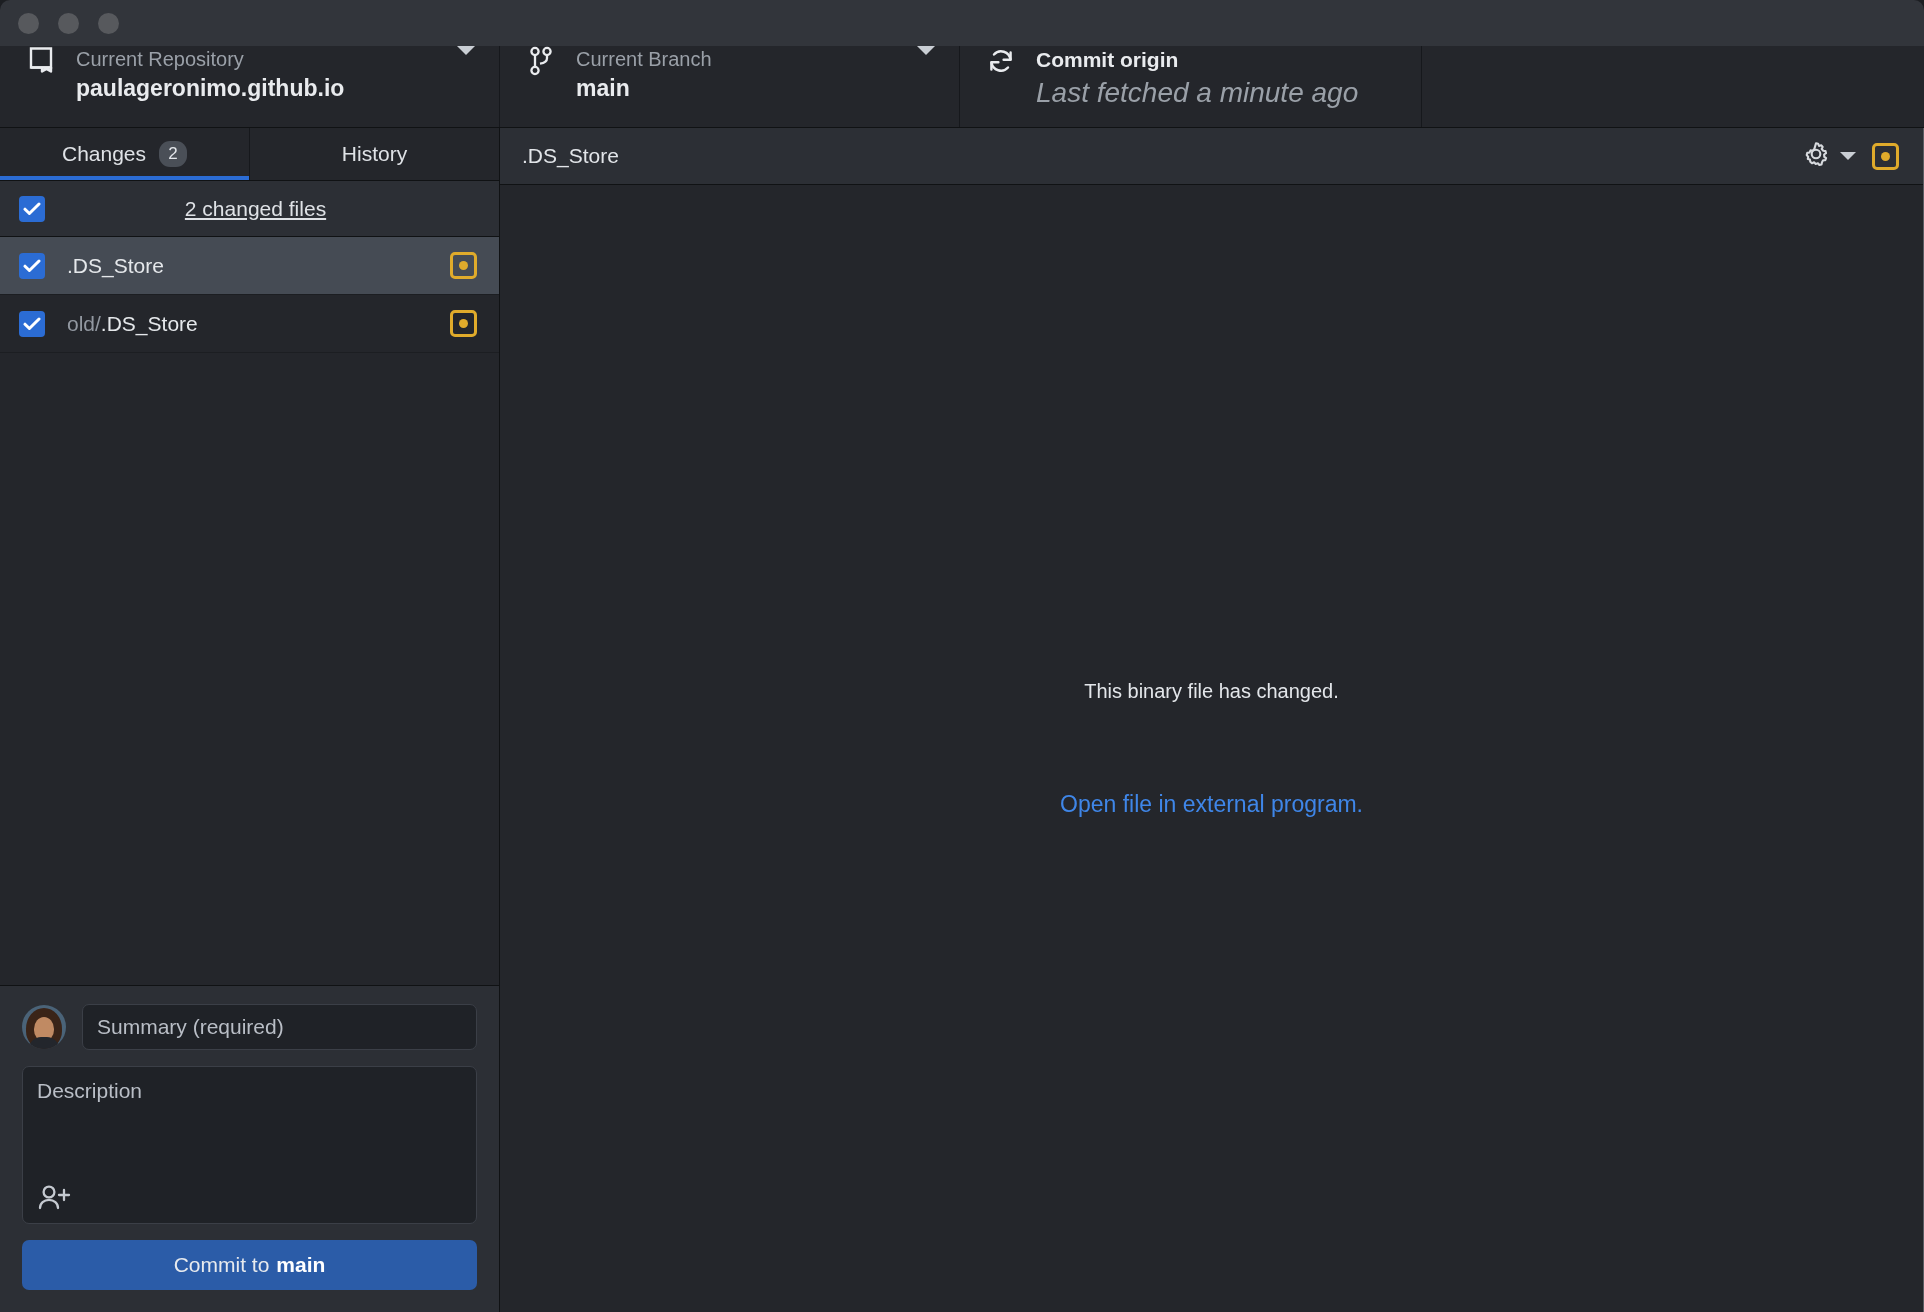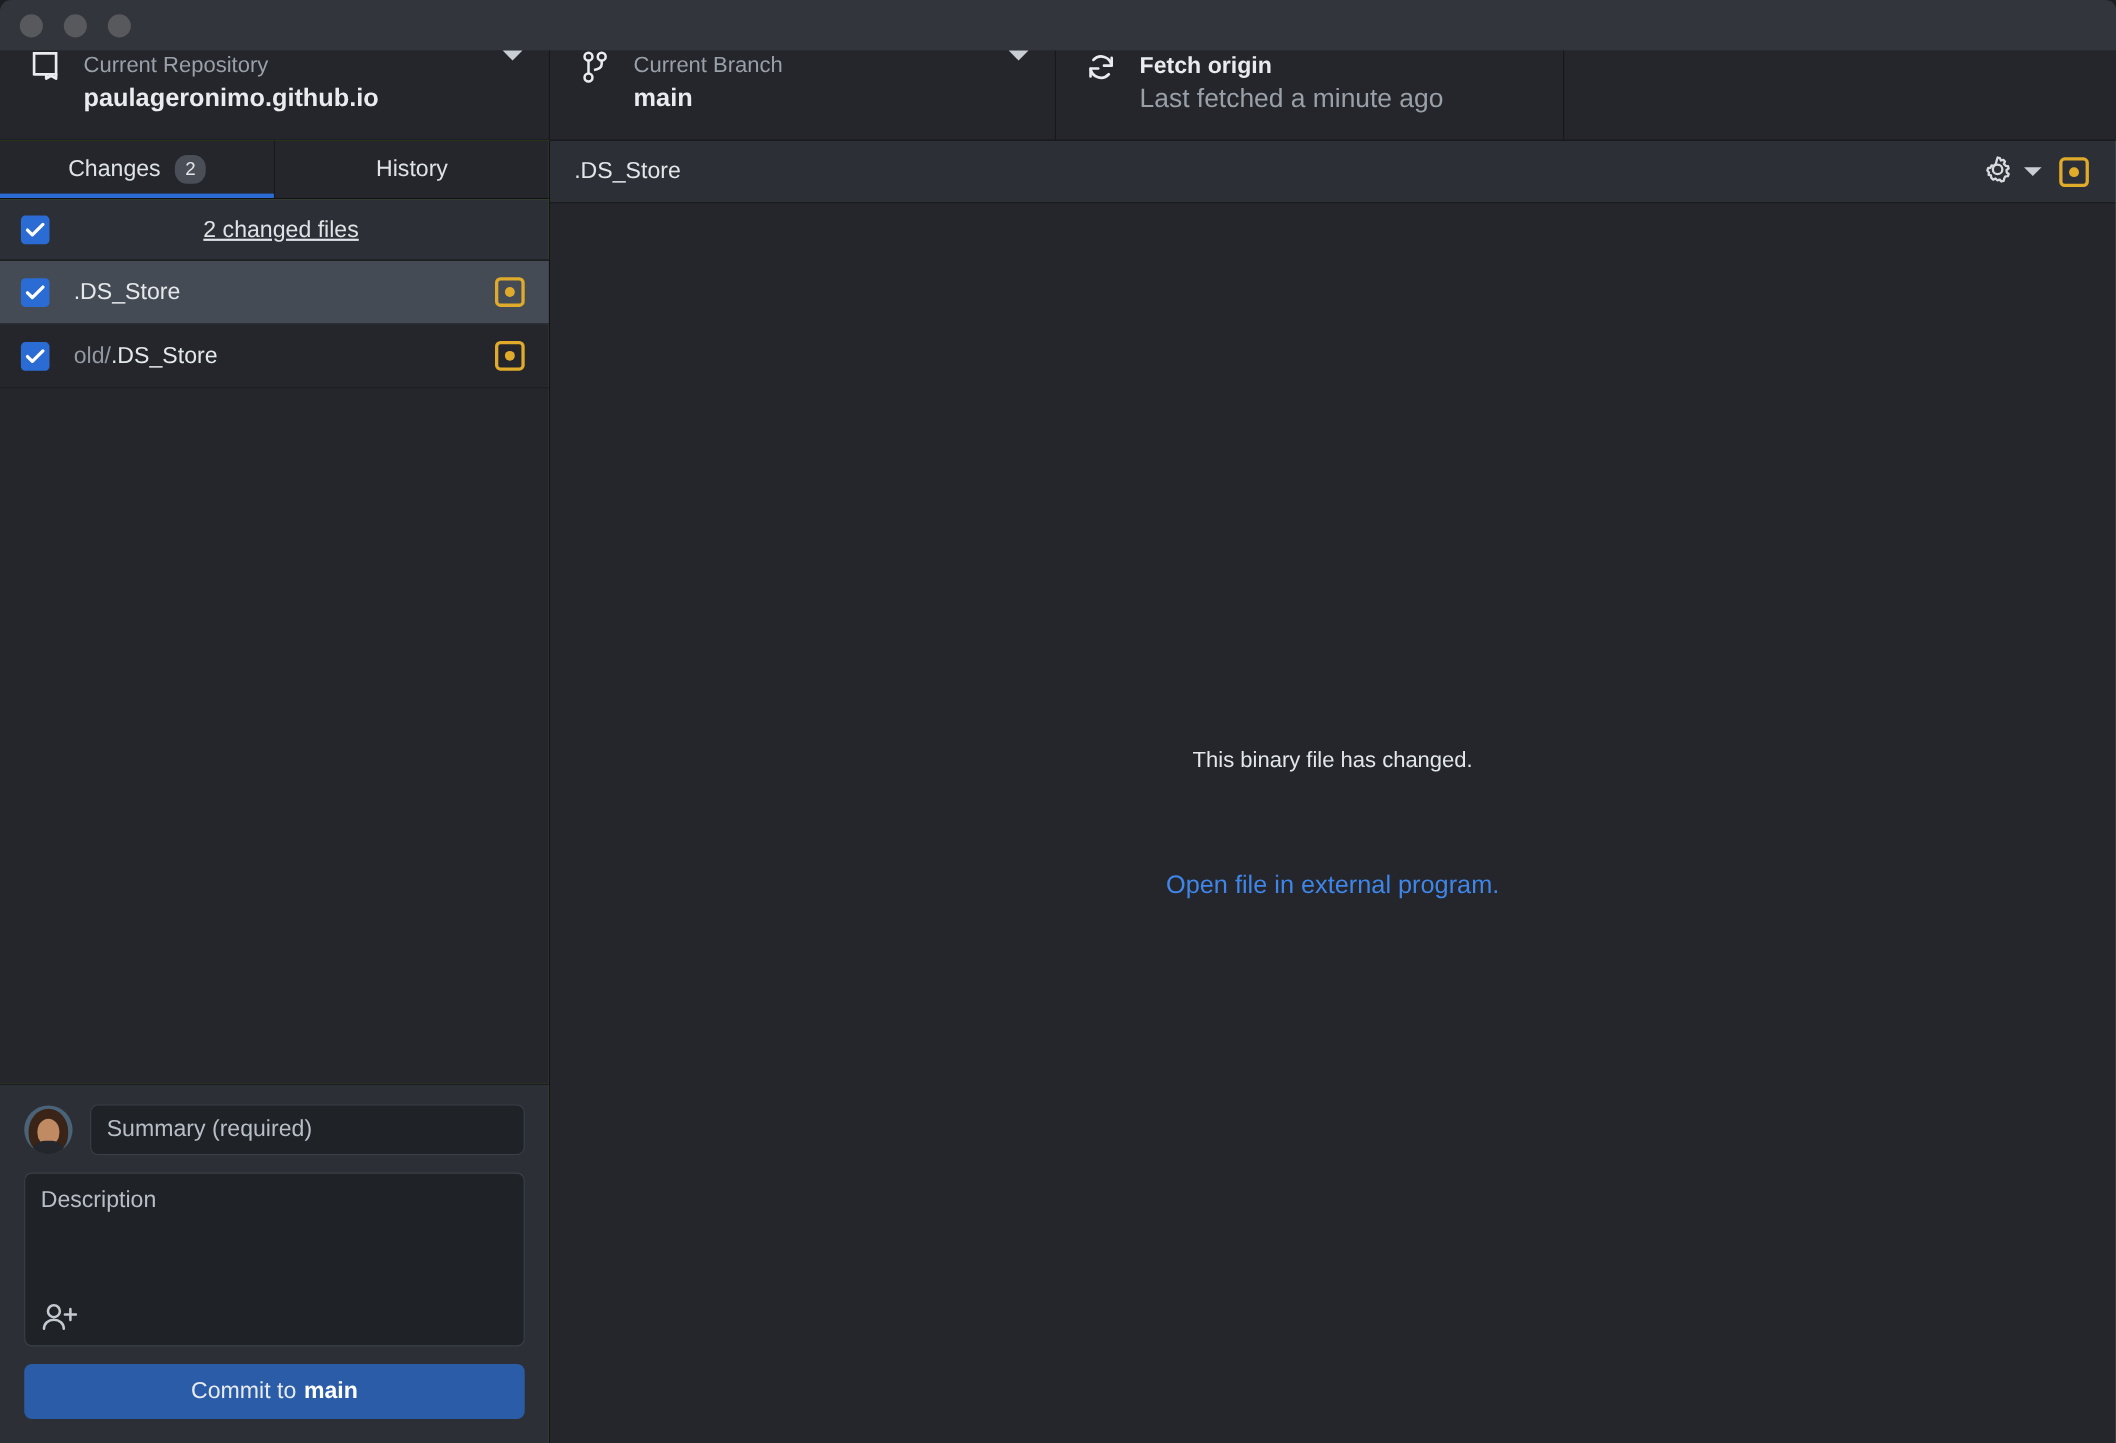--- a/index.html
+++ b/index.html
@@ -81,21 +81,21 @@
     color: #e9ebee;
     line-height: 1.35;
     white-space: nowrap;
     overflow: hidden;
     text-overflow: ellipsis;
   }
   .tb-fetch .tb-label-top {
     font-size: 21px; font-weight: bold; color: #e9ebee; line-height: 1.35;
   }
   .tb-fetch .tb-sub {
-    font-size: 24px; color: #9aa0a8; line-height: 1.35; white-space: nowrap;
+    font-size: 28px; color: #9aa0a8; line-height: 1.35; white-space: nowrap; font-style: italic;
   }
   .caret {
     width: 0; height: 0;
     border-left: 9px solid transparent;
     border-right: 9px solid transparent;
     border-top: 9px solid #c9ced4;
     margin-left: 14px;
   }
 
   
@@ -357,21 +357,21 @@
     <div class="tb-item tb-fetch">
       <span class="tb-icon">
         <svg width="30" height="30" viewBox="0 0 30 30" fill="none">
           <path d="M24.5 13.5a9.5 9.5 0 0 0-16.5-5" stroke="#e9ebee" stroke-width="2.4" stroke-linecap="round"></path>
           <path d="M5.5 16.5a9.5 9.5 0 0 0 16.5 5" stroke="#e9ebee" stroke-width="2.4" stroke-linecap="round"></path>
           <path d="M24.6 6.5v7.2h-7" stroke="#e9ebee" stroke-width="2.4" stroke-linecap="round" stroke-linejoin="round"></path>
           <path d="M5.4 23.5v-7.2h7" stroke="#e9ebee" stroke-width="2.4" stroke-linecap="round" stroke-linejoin="round"></path>
         </svg>
       </span>
       <span class="tb-text">
-        <div class="tb-label-top">Fetch origin</div>
+        <div class="tb-label-top">Commit origin</div>
         <div class="tb-sub">Last fetched a minute ago</div>
       </span>
     </div>
 
     <div class="tb-item tb-rest"></div>
   </div>
 
   <div class="body-split">
 
     <div class="sidebar">

